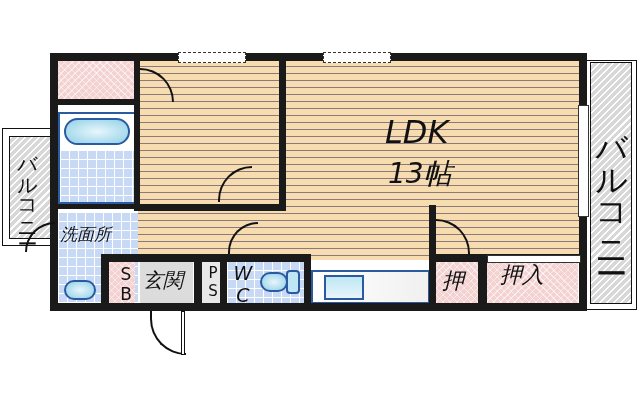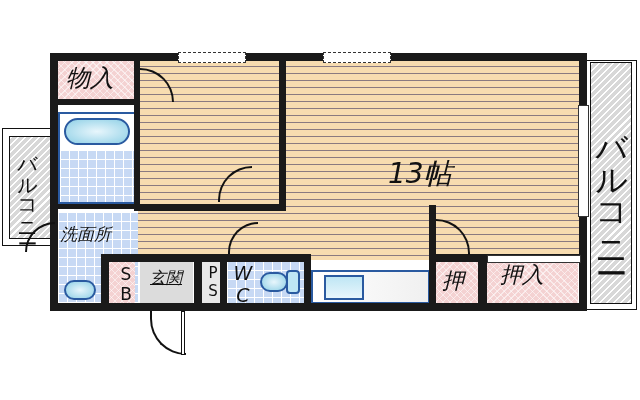--- a/index.html
+++ b/index.html
@@ -26,53 +26,53 @@
   <div class="vlbl" style="left:12px;top:142px;width:26px;font-size:20px;writing-mode:vertical-rl;">バルコニー</div>
 
   <div class="abs" style="left:585px;top:60px;width:52px;height:250px;border:1.5px solid #111;background:#fff;"></div>
   <div class="abs hatch" style="left:590px;top:62px;width:42px;height:242px;border:1.5px solid #111;"></div>
   <div class="vlbl" style="left:594px;top:112px;width:34px;font-size:32px;writing-mode:vertical-rl;">バルコニー</div>
 
   <div class="abs wood" style="left:138px;top:60px;width:143px;height:147px;"></div>
   <div class="abs wood" style="left:281px;top:60px;width:300px;height:200px;"></div>
   <div class="abs wood" style="left:138px;top:207px;width:143px;height:53px;"></div>
   <div class="abs pink" style="left:58px;top:61px;width:77px;height:38px;"></div>
-  <div class="lbl" style="left:66px;top:66px;font-size:24px;">物入</div>
 
   <div class="abs tile" style="left:58px;top:112px;width:78px;height:92px;border:2px solid #2a5aa0;"></div>
   <div class="abs" style="left:60px;top:114px;width:74px;height:36px;background:#fff;">
     <div class="abs" style="left:4px;top:4px;width:66px;height:27px;border:2px solid #2a5aa0;border-radius:14px;background:radial-gradient(ellipse at center,#e8f6fc,#8fd0e6);"></div>
   </div>
 
   <div class="abs tile" style="left:58px;top:212px;width:80px;height:92px;"></div>
   <div class="lbl" style="left:60px;top:226px;font-size:17px;">洗面所</div>
   <div class="abs" style="left:64px;top:280px;width:32px;height:20px;border:2px solid #2a5aa0;border-radius:10px;background:radial-gradient(ellipse at center,#e8f6fc,#8fd0e6);"></div>
 
   <div class="abs pink" style="left:109px;top:261px;width:26px;height:42px;"></div>
   <div class="vlbl" style="left:110px;top:264px;width:24px;font-size:17px;writing-mode:vertical-rl;text-orientation:upright;">SB</div>
 
   <div class="abs grey" style="left:140px;top:261px;width:53px;height:42px;"></div>
-  <div class="lbl" style="left:150px;top:270px;font-size:16px;text-decoration:underline;">玄関</div>
+  <div class="lbl" style="left:143px;top:270px;font-size:20px;">玄関</div>
 
   <div class="abs" style="left:202px;top:261px;width:18px;height:42px;background:#e8e8e8;"></div>
   <div class="vlbl" style="left:202px;top:264px;width:18px;font-size:15px;writing-mode:vertical-rl;text-orientation:upright;">PS</div>
 
   <div class="abs tile" style="left:227px;top:261px;width:77px;height:42px;"></div>
   <div class="vlbl" style="left:230px;top:262px;width:22px;font-size:19px;font-style:italic;writing-mode:vertical-rl;text-orientation:upright;">WC</div>
   <div class="abs" style="left:260px;top:272px;width:28px;height:20px;border:2px solid #2a5aa0;border-radius:10px;background:radial-gradient(ellipse at center,#e8f6fc,#8fd0e6);"></div>
   <div class="abs" style="left:286px;top:270px;width:14px;height:24px;border:2px solid #2a5aa0;border-radius:4px;background:#bfe6f4;"></div>
 
   <div class="abs" style="left:311px;top:270px;width:119px;height:34px;border:2px solid #2a5aa0;background:linear-gradient(90deg,#fff,#f0f0f0);"></div>
   <div class="abs" style="left:324px;top:275px;width:40px;height:25px;border:2px solid #2a5aa0;background:linear-gradient(#bfe6f4,#e8f6fc);"></div>
 
   <div class="abs pink" style="left:436px;top:262px;width:42px;height:41px;"></div>
   <div class="lbl" style="left:442px;top:270px;font-size:22px;">押</div>
   <div class="abs pink" style="left:487px;top:262px;width:91px;height:41px;"></div>
   <div class="lbl" style="left:500px;top:264px;font-size:22px;">押入</div>
 
+  <div class="lbl" style="left:385px;top:116px;font-size:32px;">LDK</div>
   <div class="lbl" style="left:388px;top:160px;font-size:28px;">13帖</div>
 
   <div class="wall" style="left:50px;top:53px;width:537px;height:8px;"></div>
   <div class="wall" style="left:50px;top:53px;width:8px;height:258px;"></div>
   <div class="wall" style="left:50px;top:303px;width:537px;height:8px;"></div>
   <div class="wall" style="left:579px;top:53px;width:8px;height:258px;"></div>
   <div class="wall" style="left:279px;top:53px;width:7px;height:155px;"></div>
   <div class="wall" style="left:138px;top:204px;width:148px;height:7px;"></div>
   <div class="wall" style="left:134px;top:53px;width:6px;height:158px;"></div>
   <div class="wall" style="left:50px;top:99px;width:90px;height:6px;"></div>

